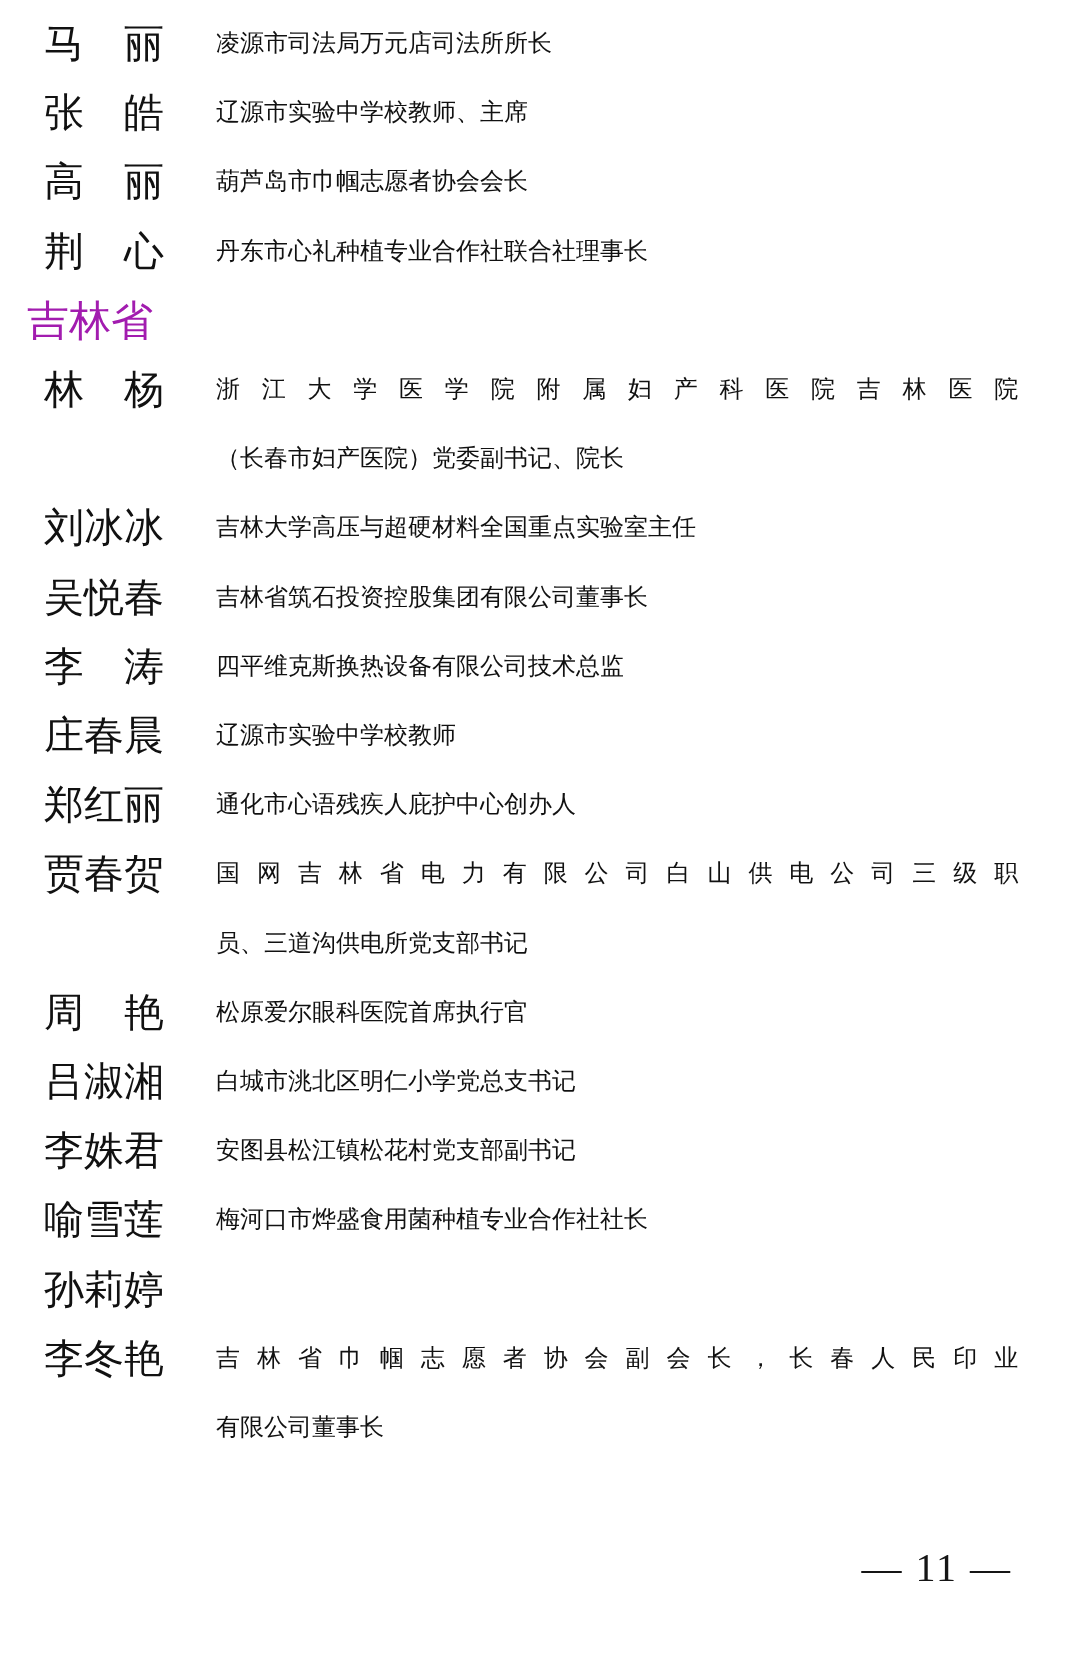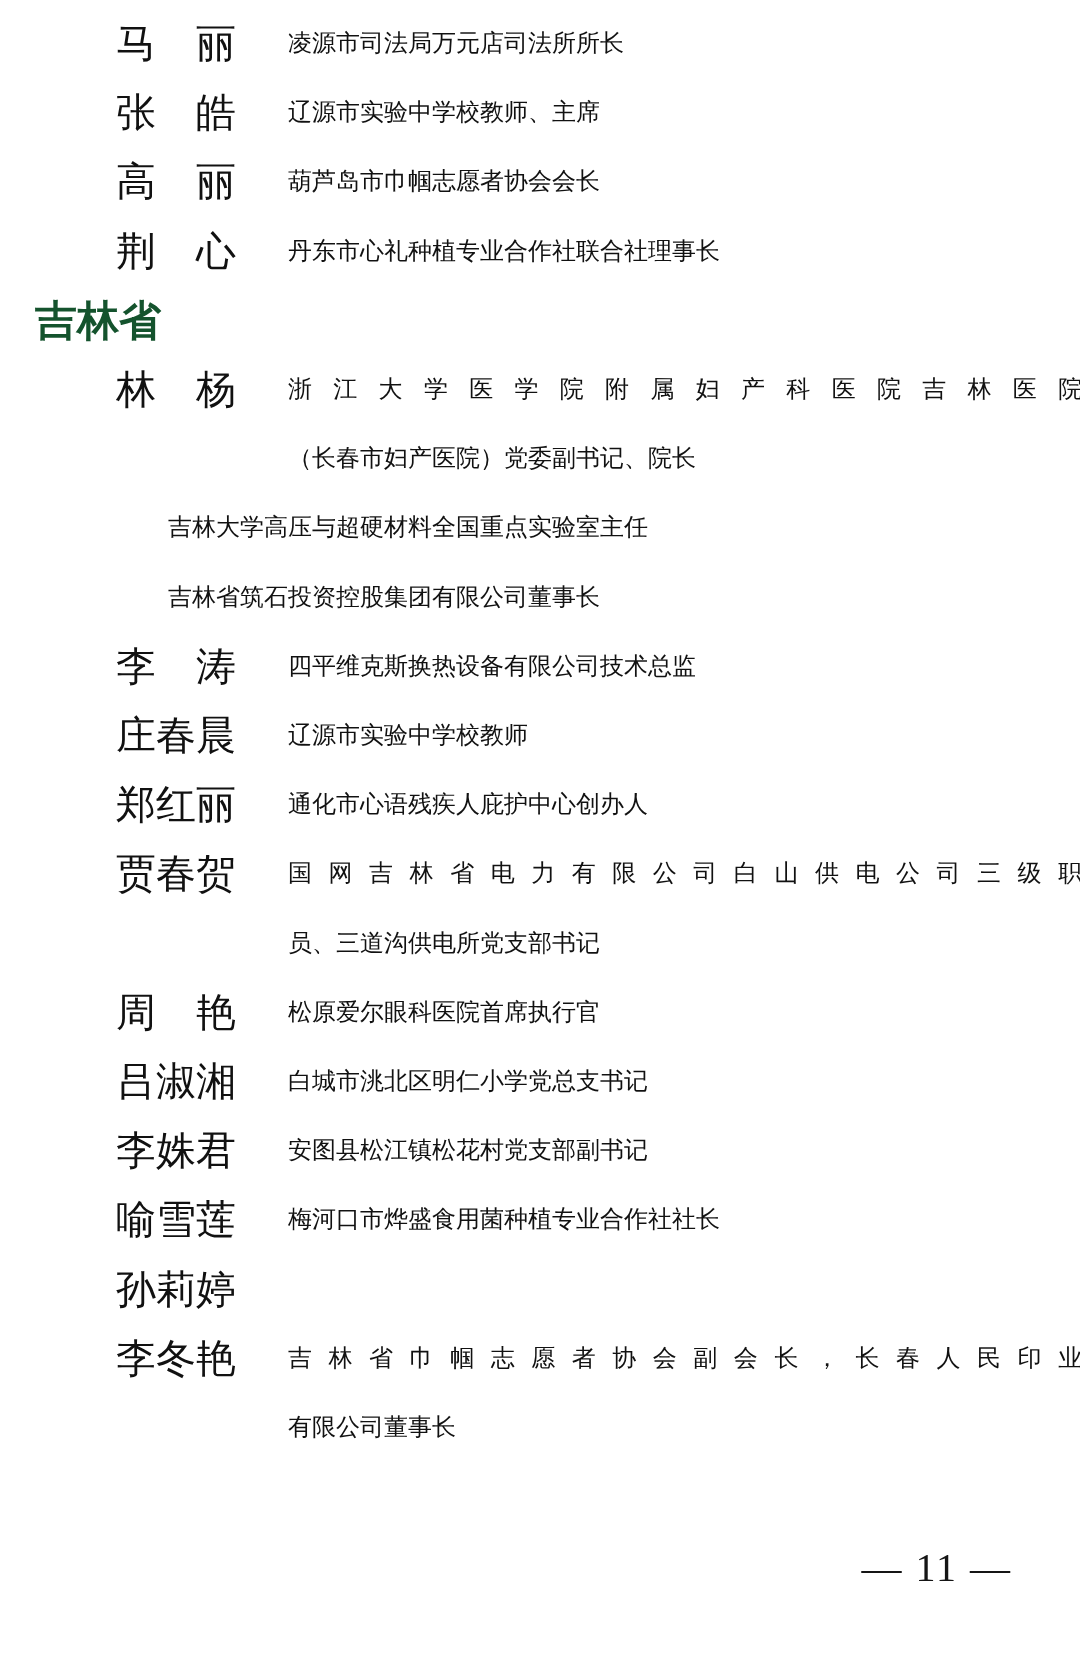--- a/index.html
+++ b/index.html
@@ -9,21 +9,21 @@
     height: 1670px;
     background: #ffffff;
     color: #111111;
     overflow: hidden;
     font-family: "Liberation Serif", "DejaVu Serif", serif;
   }
   .doc { padding-top: 9px; }
   .entry {
     display: flex;
     align-items: flex-start;
-    padding-left: 116px;
+    padding-left: 44px;
   }
   .name {
     flex: 0 0 120px;
     width: 120px;
     font-size: 40px;
     line-height: 69.2px;
     white-space: pre;
     text-align: justify;
     text-align-last: justify;
   }
@@ -36,26 +36,26 @@
     line-height: 69.2px;
     white-space: nowrap;
   }
   .pos-line.fill {
     white-space: normal;
     letter-spacing: -0.09em;
     text-align: justify;
     text-align-last: justify;
   }
   .section-header {
-    padding-left: 35px;
+    padding-left: 27px;
     font-family: "Liberation Sans", "DejaVu Sans", sans-serif;
-    font-weight: 700;
+    font-weight: 400;
     font-size: 42px;
     line-height: 69.2px;
-    color: #14532d;
+    color: #a21caf;
   }
   .page-number {
     position: absolute;
     top: 1545px;
     right: 68px;
     font-size: 40px;
     line-height: 46px;
     letter-spacing: 2px;
     color: #151515;
   }
@@ -98,26 +98,28 @@
     <div id="section-list">
   <div class="entry">
     <div class="name">林　杨</div>
     <div class="pos">
             <div class="pos-line fill">浙江大学医学院附属妇产科医院吉林医院</div>
             <div class="pos-line">（长春市妇产医院）党委副书记、院长</div>
           </div>
   </div>
 
   <div class="entry">
+    <div class="name">刘冰冰</div>
     <div class="pos">
             <div class="pos-line">吉林大学高压与超硬材料全国重点实验室主任</div>
           </div>
   </div>
 
   <div class="entry">
+    <div class="name">吴悦春</div>
     <div class="pos">
             <div class="pos-line">吉林省筑石投资控股集团有限公司董事长</div>
           </div>
   </div>
 
   <div class="entry">
     <div class="name">李　涛</div>
     <div class="pos">
             <div class="pos-line">四平维克斯换热设备有限公司技术总监</div>
           </div>

